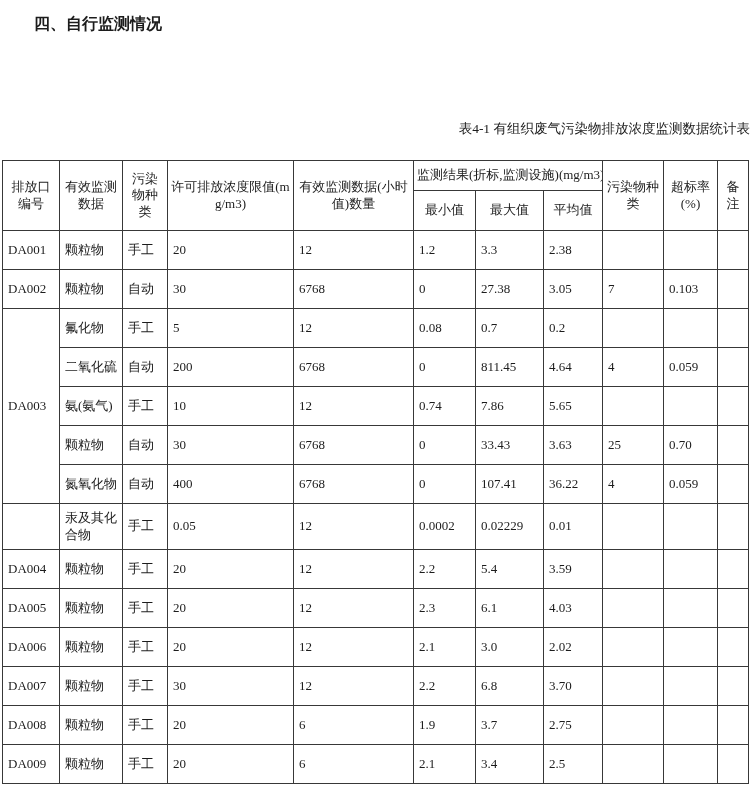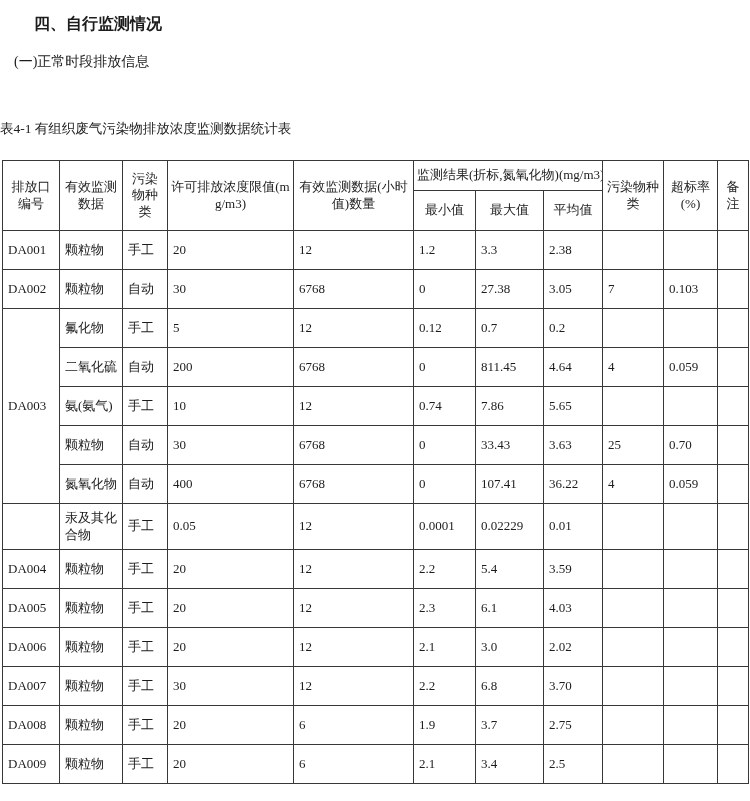--- a/index.html
+++ b/index.html
@@ -15,21 +15,21 @@
   .section-title {
     position: absolute; top: 8px; left: 28px;
     font-size: 16px; font-weight: bold; margin: 6px;
   }
   .subsection-title {
     position: absolute; top: 53px; left: 14px;
     font-size: 14px; font-weight: normal; margin: 0;
   }
   .table-caption {
     position: absolute; top: 120px; left: 0; width: 750px;
-    text-align: left; font-size: 13.5px;
+    text-align: right; font-size: 13.5px;
   }
 
   table.report {
     position: absolute; top: 160px; left: 2px;
     width: 746px;
     border-collapse: collapse;
     table-layout: fixed;
   }
   table.report th, table.report td {
     border: 1px solid #383838;
@@ -49,21 +49,20 @@
   tbody tr { height: 39px; }
   tbody tr.tall { height: 46px; }
   th.nowrap { white-space: nowrap; padding: 2px 1px; }
 </style>
 </head>
 <body>
 
 <div class="page">
 
   <h1 class="section-title">四、自行监测情况</h1>
-  <h2 class="subsection-title">(一)正常时段排放信息</h2>
   <div class="table-caption">表4-1 有组织废气污染物排放浓度监测数据统计表</div>
 
   <table class="report">
     <colgroup>
       <col style="width:57px">
         <col style="width:63px">
         <col style="width:45px">
       <col style="width:126px">
         <col style="width:120px">
         <col style="width:62px">
@@ -73,21 +72,21 @@
       <col style="width:54px">
         <col style="width:31px">
     </colgroup>
     <thead>
       <tr class="h1">
         <th rowspan="2">排放口编号</th>
         <th rowspan="2">有效监测数据</th>
         <th rowspan="2">污染物种类</th>
         <th rowspan="2">许可排放浓度限值(mg/m3)</th>
         <th rowspan="2">有效监测数据(小时值)数量</th>
-        <th colspan="3" class="nowrap">监测结果(折标,氮氧化物)(mg/m3)</th>
+        <th colspan="3" class="nowrap">监测结果(折标,监测设施)(mg/m3)</th>
         <th rowspan="2">污染物种类</th>
         <th rowspan="2">超标率(%)</th>
         <th rowspan="2">备注</th>
       </tr>
       <tr class="h2">
         <th>最小值</th>
         <th>最大值</th>
         <th>平均值</th>
       </tr>
     </thead>
@@ -117,21 +116,21 @@
           <td>7</td>
           <td>0.103</td>
           <td></td>
         </tr>
         <tr>
           <td rowspan="5">DA003</td>
           <td>氟化物</td>
           <td>手工</td>
           <td>5</td>
           <td>12</td>
-          <td>0.12</td>
+          <td>0.08</td>
           <td>0.7</td>
           <td>0.2</td>
           <td></td>
           <td></td>
           <td></td>
         </tr>
         <tr>
           <td>二氧化硫</td>
           <td>自动</td>
           <td>200</td>
@@ -178,21 +177,21 @@
           <td>4</td>
           <td>0.059</td>
           <td></td>
         </tr>
         <tr class="tall">
           <td></td>
           <td>汞及其化合物</td>
           <td>手工</td>
           <td>0.05</td>
           <td>12</td>
-          <td>0.0001</td>
+          <td>0.0002</td>
           <td>0.02229</td>
           <td>0.01</td>
           <td></td>
           <td></td>
           <td></td>
         </tr>
         <tr>
           <td>DA004</td>
           <td>颗粒物</td>
           <td>手工</td>

